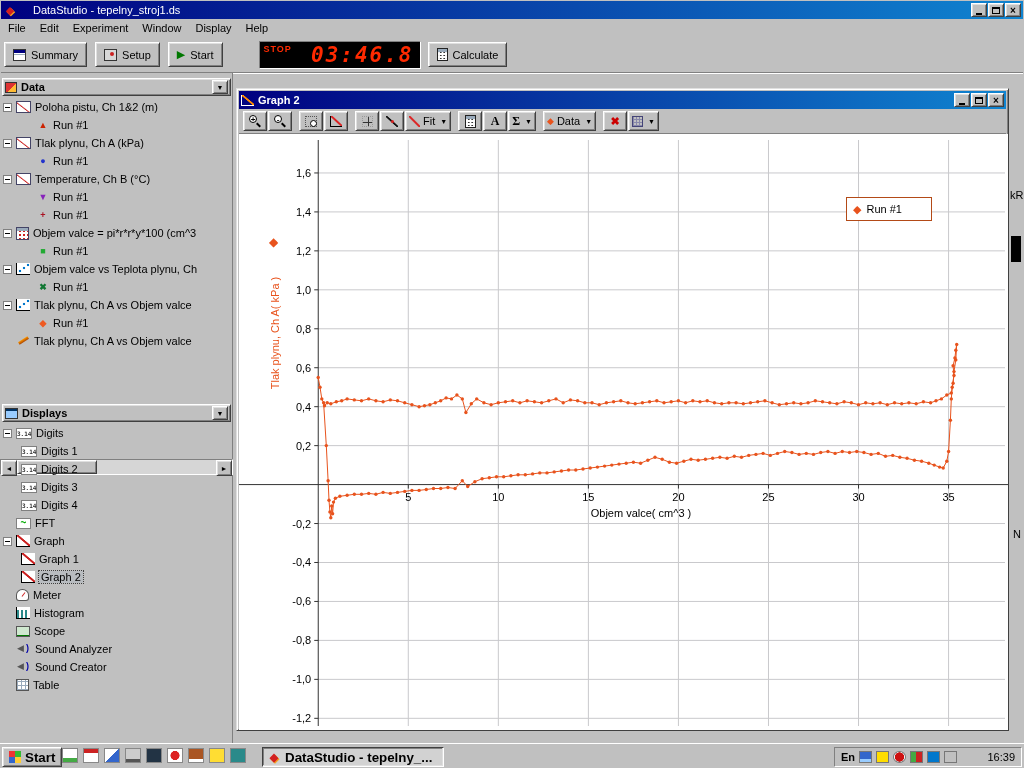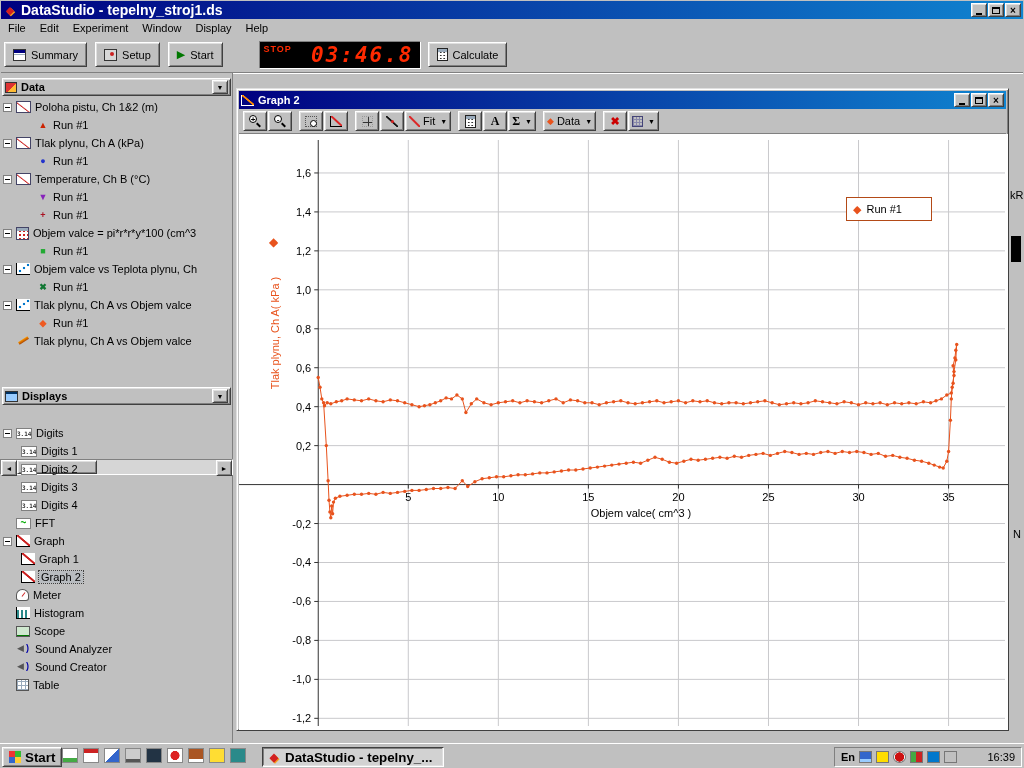--- a/index.html
+++ b/index.html
@@ -4,21 +4,21 @@
 <style>
   *{box-sizing:border-box;margin:0;padding:0}
   html,body{width:1024px;height:768px;overflow:hidden}
   body{font-family:"Liberation Sans",sans-serif;font-size:11px;background:#c0c0c0;position:relative;color:#000}
   .abs{position:absolute}
   
   .raised{border:1px solid;border-color:#ffffff #404040 #404040 #ffffff;box-shadow:inset 1px 1px 0 #dfdfdf,inset -1px -1px 0 #808080;background:#c0c0c0}
   .sunken{border:1px solid;border-color:#808080 #ffffff #ffffff #808080}
   
   #titlebar{left:1px;top:1px;width:1022px;height:18px;background:linear-gradient(90deg,#000080,#1084d0);display:flex;align-items:center;padding:0 2px;color:#fff}
-  #titlebar .ttl{font-weight:bold;font-size:14px;margin-left:4px;flex:1}
+  #titlebar .ttl{font-weight:normal;font-size:11px;margin-left:16px;flex:1}
   .appico{width:14px;height:13px;display:inline-flex;align-items:center;justify-content:center;font-size:11px;color:#d22020;text-shadow:1px 1px 0 #f4a020;background:transparent}
   .wctl{width:16px;height:14px;margin-left:1px;display:inline-flex;align-items:center;justify-content:center;background:#c0c0c0;border:1px solid;border-color:#fff #404040 #404040 #fff;box-shadow:inset 1px 1px 0 #dfdfdf,inset -1px -1px 0 #808080;font:bold 10px "Liberation Sans",sans-serif;color:#000}
   .g-min{width:6px;height:2px;background:#000;margin-top:7px}
   .g-max{width:8px;height:7px;border:1px solid #000;border-top:2px solid #000}
   
   #menubar{left:1px;top:19px;width:1022px;height:18px;display:flex;align-items:center;background:#c0c0c0}
   #menubar span{padding:0 7px}
   
   #maintoolbar{left:1px;top:37px;width:1022px;height:36px;display:flex;align-items:center;border-bottom:1px solid #808080;box-shadow:0 1px 0 #fff}
   .tbtn{height:25px;display:inline-flex;align-items:center;gap:5px;padding:0 8px;font-size:11px}
@@ -255,21 +255,21 @@
         <span class="lbl">Tlak plynu, Ch A vs Objem valce</span>
       </div>
   </div>
 
   <div id="hscroll" class="abs sunken">
     <span class="sbtn raised">◄</span>
     <span id="hthumb" class="raised"></span>
     <span class="sbtn raised" style="margin-left:auto">►</span>
   </div>
 
-  <div class="phdr raised" style="top:314px">
+  <div class="phdr raised" style="top:331px">
     <span class="hicon-disp"></span>
     <span class="ht">Displays</span>
     <span class="ddbtn raised">▼</span>
   </div>
 
   <div class="abs" style="left:0;top:351px;width:231px">
     <div class="trow">
         <span class="exp"></span>
         <span class="dicon i-digits"></span>
         <span class="lbl">Digits</span>

